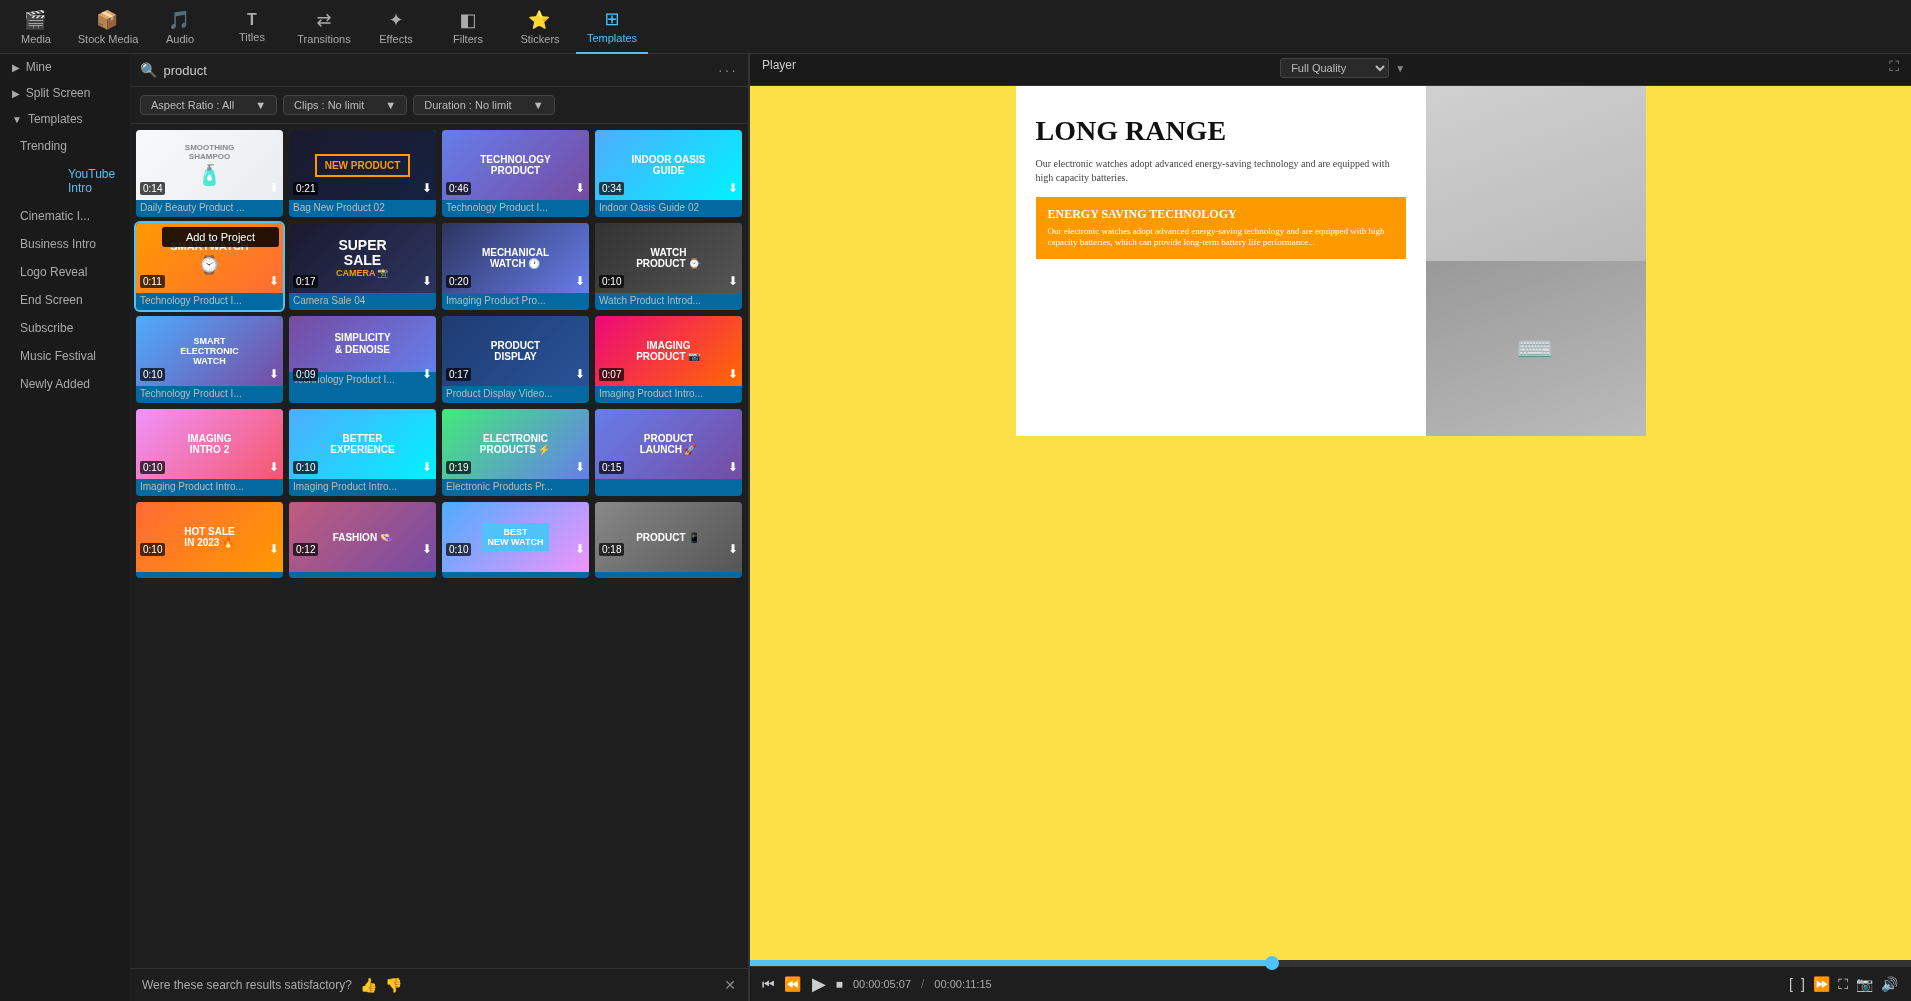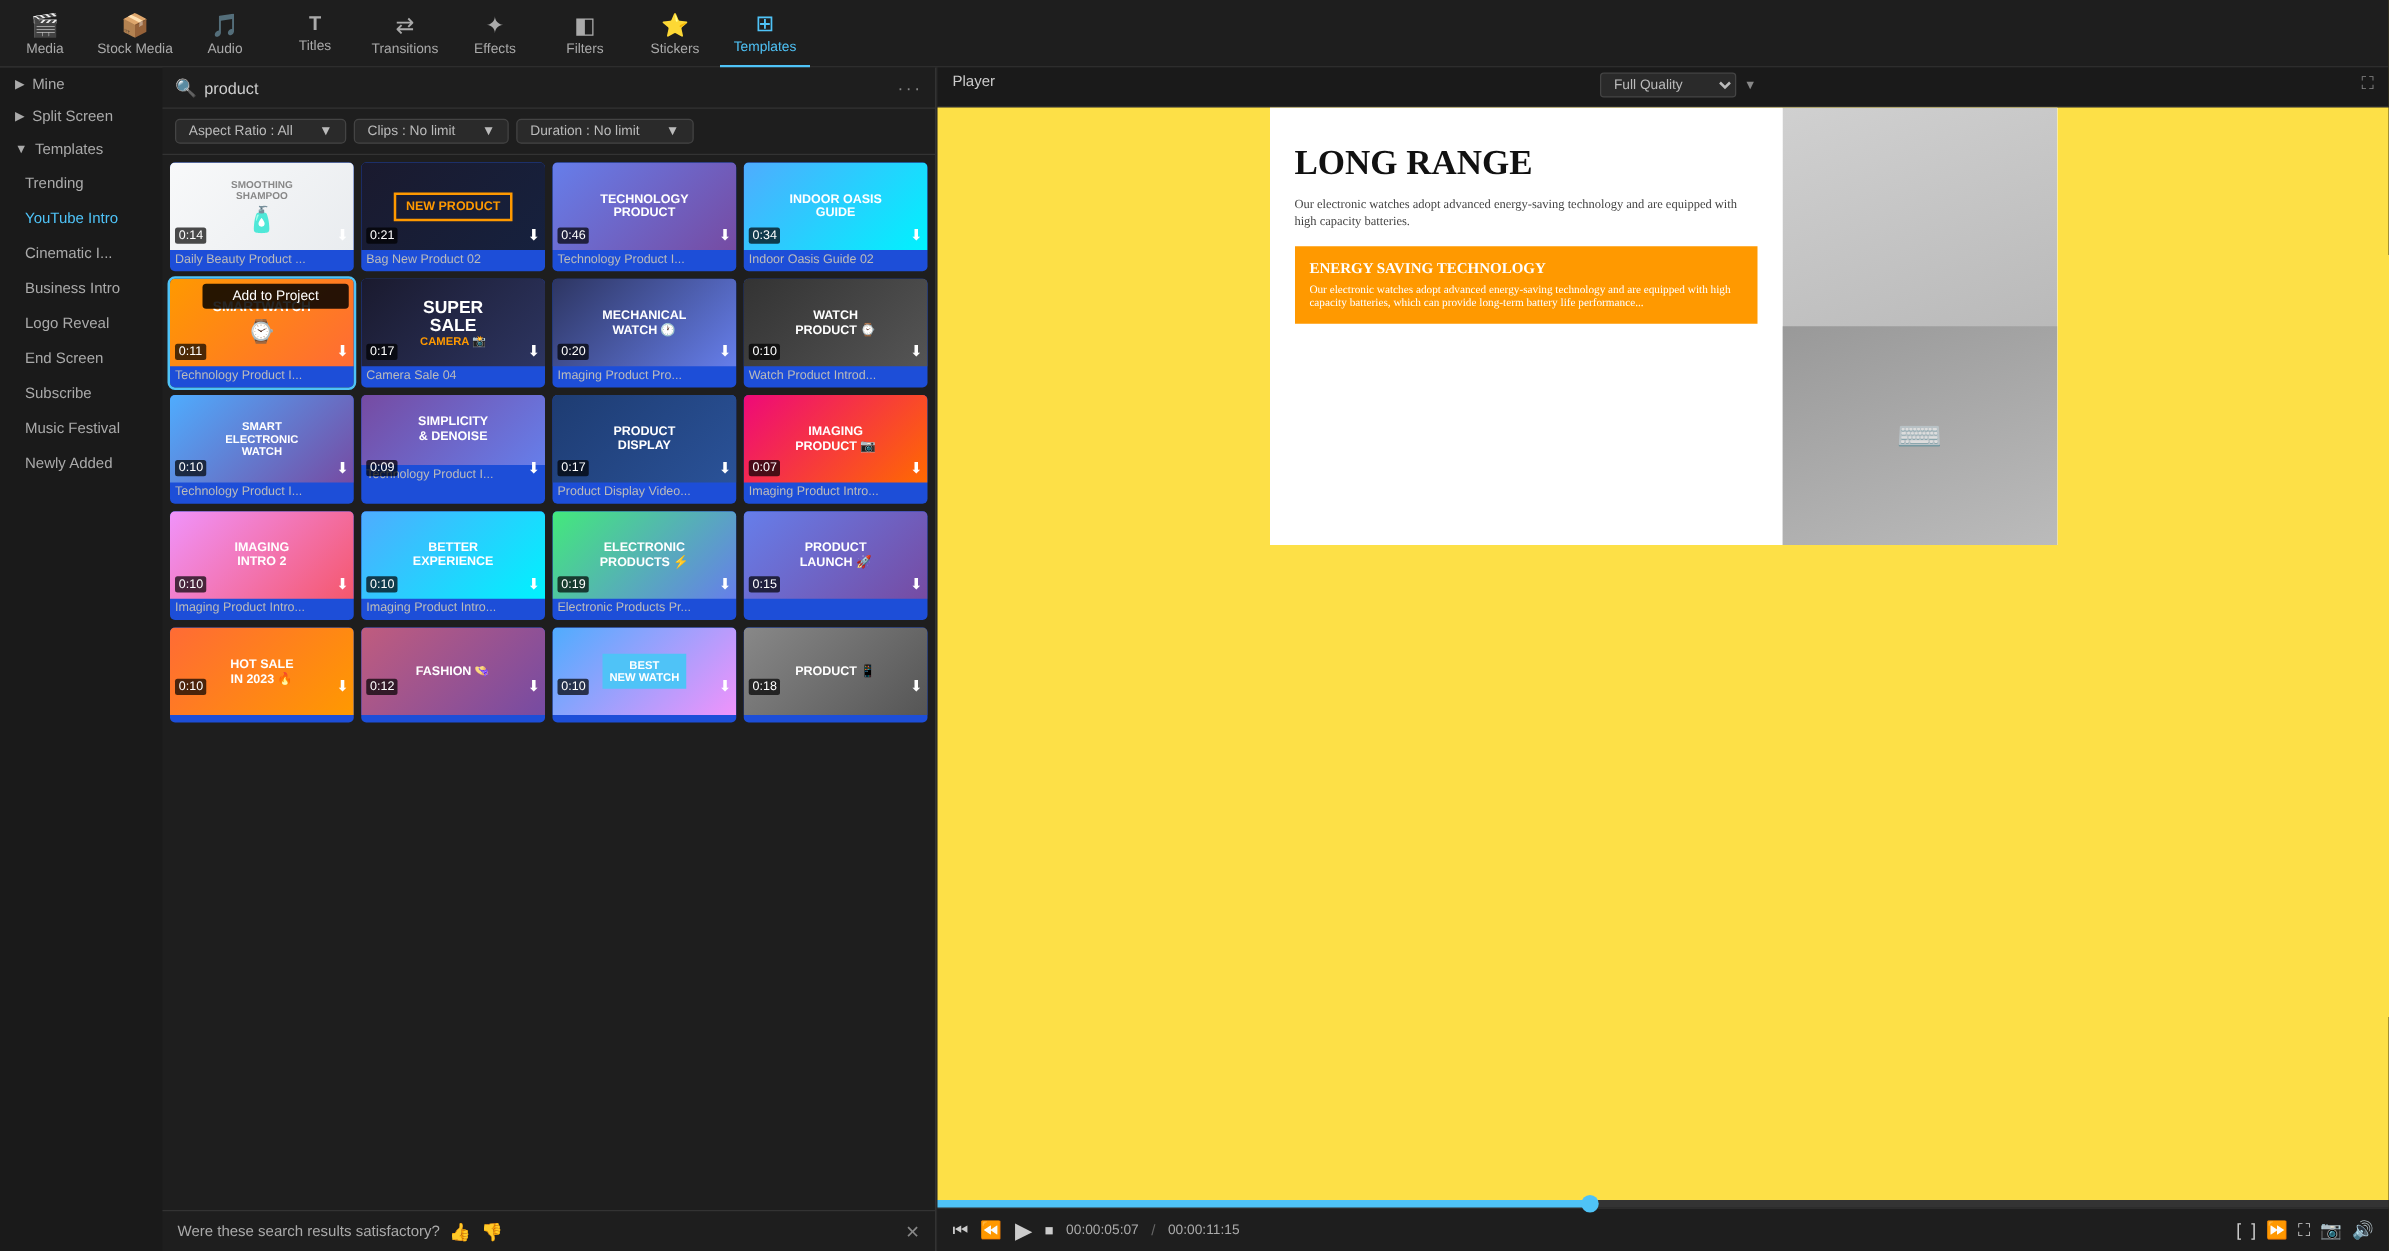--- a/index.html
+++ b/index.html
@@ -21,21 +21,21 @@
     .main-layout {
       display: flex; height: calc(1001px - 54px);
     }
     .sidebar-group {
       display: flex; align-items: center; padding: 6px 12px; cursor: pointer; color: #aaa; font-size: 12px;
     }
     .sidebar-group .arrow { margin-right: 6px; font-size: 10px; }
     .sidebar-item {
       padding: 7px 12px 7px 20px; cursor: pointer; color: #aaa; font-size: 12px;
     }
-    .sidebar-item.active { color: #4fc3f7; }
+    .sidebar-item.active { color: #4fc3f7; margin-left: 48px; }
 
     
     .template-panel {
       width: 750px; background: #1e1e1e; border-right: 1px solid #333;
       display: flex; flex-direction: column;
     }
     .template-search-bar {
       display: flex; align-items: center; padding: 8px 10px; gap: 6px; border-bottom: 1px solid #333;
     }
     .template-search-bar input {
@@ -51,21 +51,21 @@
     }
 
     
     .template-grid-container {
       flex: 1; overflow-y: auto; padding: 6px;
     }
     .template-grid {
       display: grid; grid-template-columns: repeat(4, 1fr); gap: 6px;
     }
     .template-card {
-      position: relative; cursor: pointer; border-radius: 4px; overflow: hidden; background: #1d4ed8;
+      position: relative; cursor: pointer; border-radius: 4px; overflow: hidden; background: #0369a1;
     }
     .template-card.selected { outline: 2px solid #4fc3f7; }
     .thumb-overlay {
       position: absolute; bottom: 20px; left: 0; right: 0;
       display: flex; justify-content: space-between; align-items: center; padding: 2px 4px;
     }
     .thumb-duration {
       background: rgba(0,0,0,0.7); color: #fff; font-size: 10px; padding: 1px 3px; border-radius: 2px;
     }
     .thumb-dl { color: #fff; font-size: 12px; }

